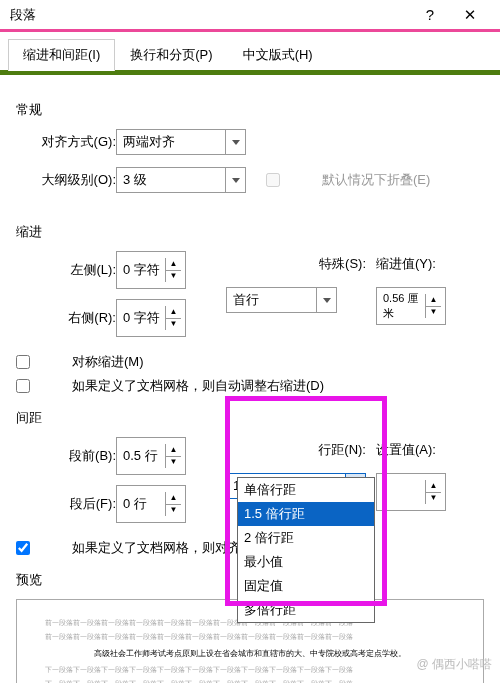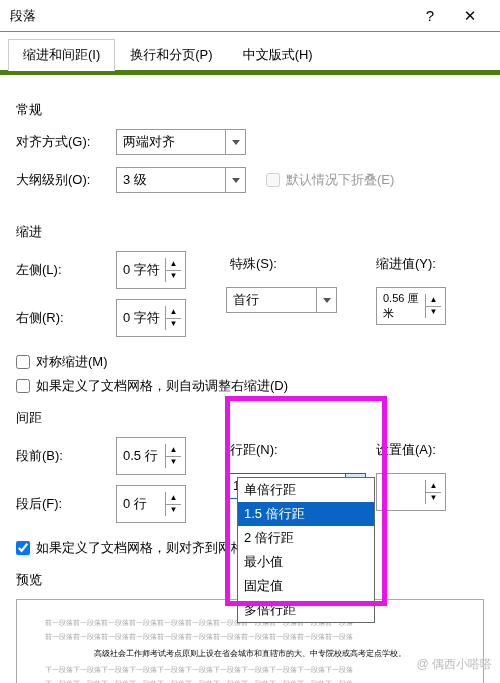--- a/index.html
+++ b/index.html
@@ -1,37 +1,37 @@
 <!DOCTYPE html>
 <html><head>
 <meta charset="utf-8">
 <style>
 * { box-sizing: border-box; margin: 0; padding: 0; font-family: "Microsoft YaHei", sans-serif; }
 body { width: 500px; height: 683px; background: #fff; font-size: 13px; color: #000; overflow: hidden; position: relative; }
-.titlebar { height: 32px; display: flex; align-items: center; padding: 0 10px; border-bottom: 1px solid #ec4899; }
+.titlebar { height: 32px; display: flex; align-items: center; padding: 0 10px; border-bottom: 3px solid #ec4899; }
 .titlebar .title { flex: 1; font-size: 13px; }
 .titlebar .help, .titlebar .close { width: 40px; height: 32px; display: flex; align-items: center; justify-content: center; font-size: 15px; cursor: pointer; }
 .tabs { display: flex; padding: 6px 8px 0 8px; border-bottom: 5px solid #4d7c0f; }
 .tab { padding: 6px 14px; border: 1px solid transparent; cursor: pointer; font-size: 13px; position: relative; top: 1px; }
 .tab.active { border: 1px solid #ccc; border-bottom-color: #fff; background: #fff; }
 .content { padding: 12px 16px; }
 .section-label { margin: 14px 0 10px 0; font-size: 13px; }
 .row { display: flex; align-items: center; margin-bottom: 10px; min-height: 26px; }
-.row label { width: 100px; font-size: 13px; }
+.row label { width: 100px; font-size: 13px; text-align: right; }
 .row .mid-label { width: 140px; padding-left: 4px; }
 .row .right-label { width: 70px; text-align: left; }
 .combo { height: 26px; border: 1px solid #999; display: flex; align-items: center; padding: 0 6px; background: #fff; position: relative; }
 .combo .dd { position: absolute; right: 0; top: 0; width: 20px; height: 24px; border-left: 1px solid #999; display: flex; align-items: center; justify-content: center; cursor: pointer; }
 .combo.w130 { width: 130px; }
 .spin { height: 38px; border: 1px solid #999; display: flex; align-items: center; padding: 0 4px; width: 70px; position: relative; background: #fff; }
 .spin .sv { flex: 1; padding-left: 2px; }
 .spin .btns { width: 16px; height: 24px; display: flex; flex-direction: column; border-left: 1px solid #999; }
 .spin .btns div { flex: 1; display: flex; align-items: center; justify-content: center; font-size: 8px; cursor: pointer; line-height: 1; }
 .spin .btns div:first-child { border-bottom: 1px solid #999; }
-.checkbox-row { display: flex; align-items: center; margin: 6px 0; }
+.checkbox-row { display: flex; align-items: center; margin: 6px 0; gap: 36px; }
 .checkbox-row input { margin-right: 6px; width: 14px; height: 14px; }
 .col2 { display: flex; gap: 0; }
 .col2 .left { width: 210px; }
 .col2 .right { flex: 1; display: flex; }
 .preview-box { margin-top: 8px; border: 1px solid #aaa; padding: 18px 28px; height: 110px; overflow: hidden; }
 .preview-box .gray { color: #aaa; font-size: 7px; line-height: 1.5; margin-bottom: 3px; white-space: nowrap; overflow: hidden; }
 .preview-box .black { color: #000; font-size: 8px; margin: 6px 0; text-align: center; }
 .chev::after { content: ""; display: block; width: 0; height: 0; border-left: 4px solid transparent; border-right: 4px solid transparent; border-top: 5px solid #555; }
 .highlight { position: absolute; border: 5px solid #e815e8; pointer-events: none; z-index: 50; }
 .hilite1 { left: 225px; top: 396px; width: 162px; height: 210px; }

